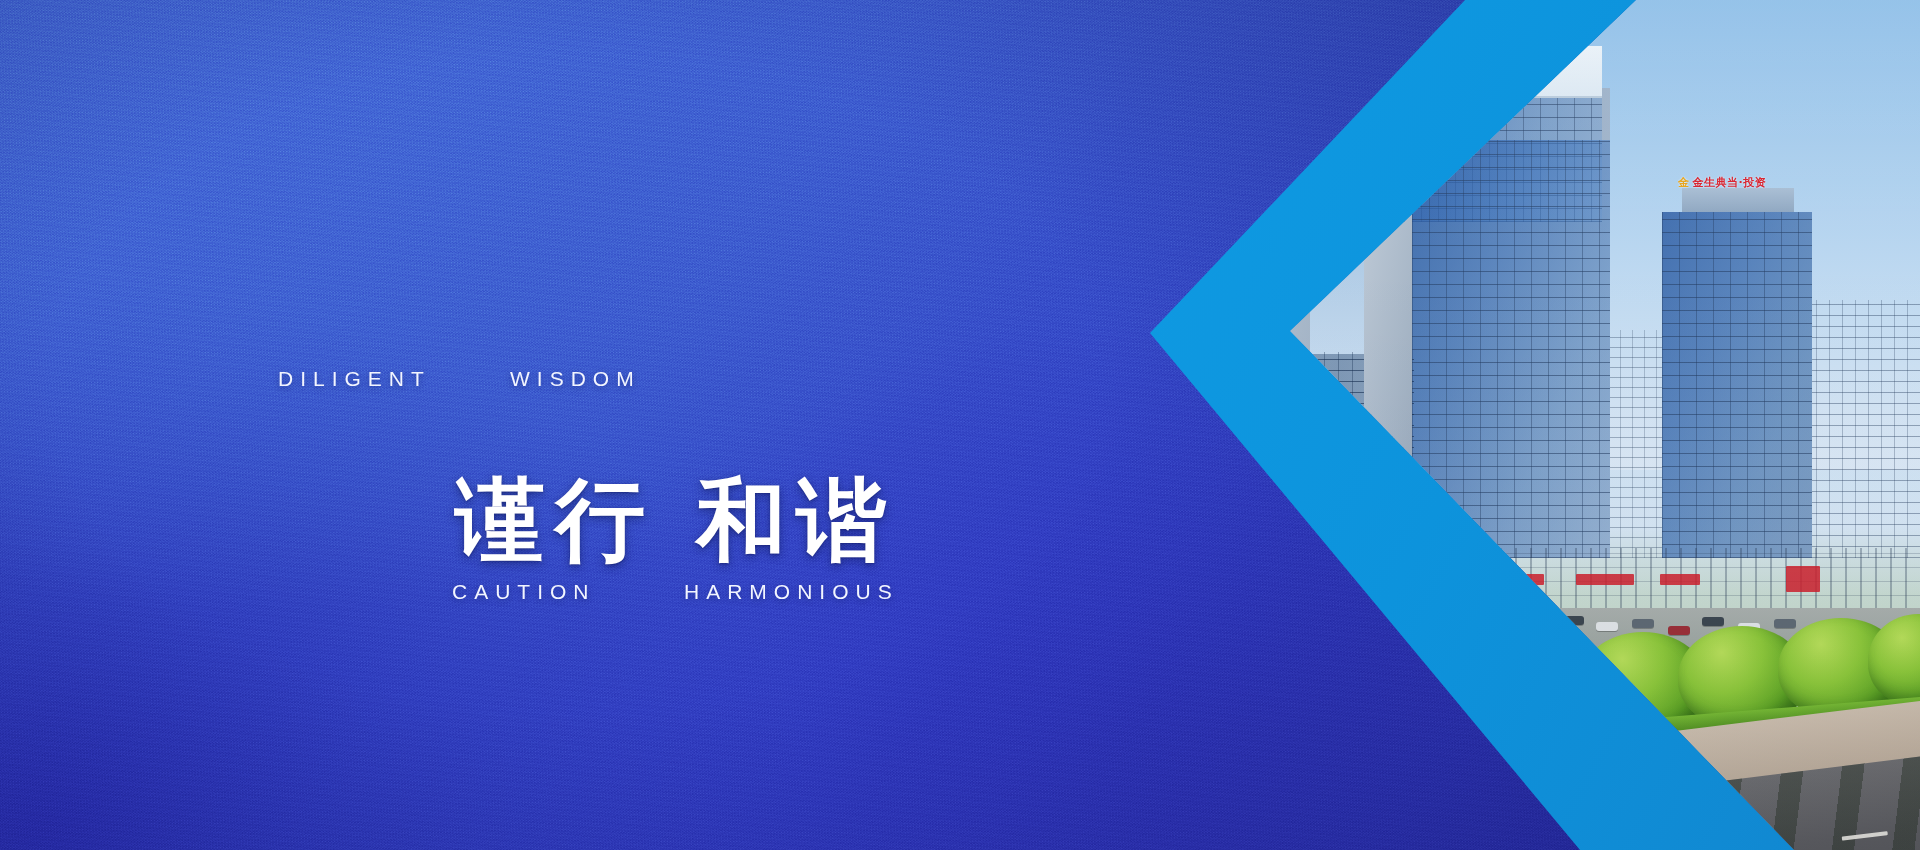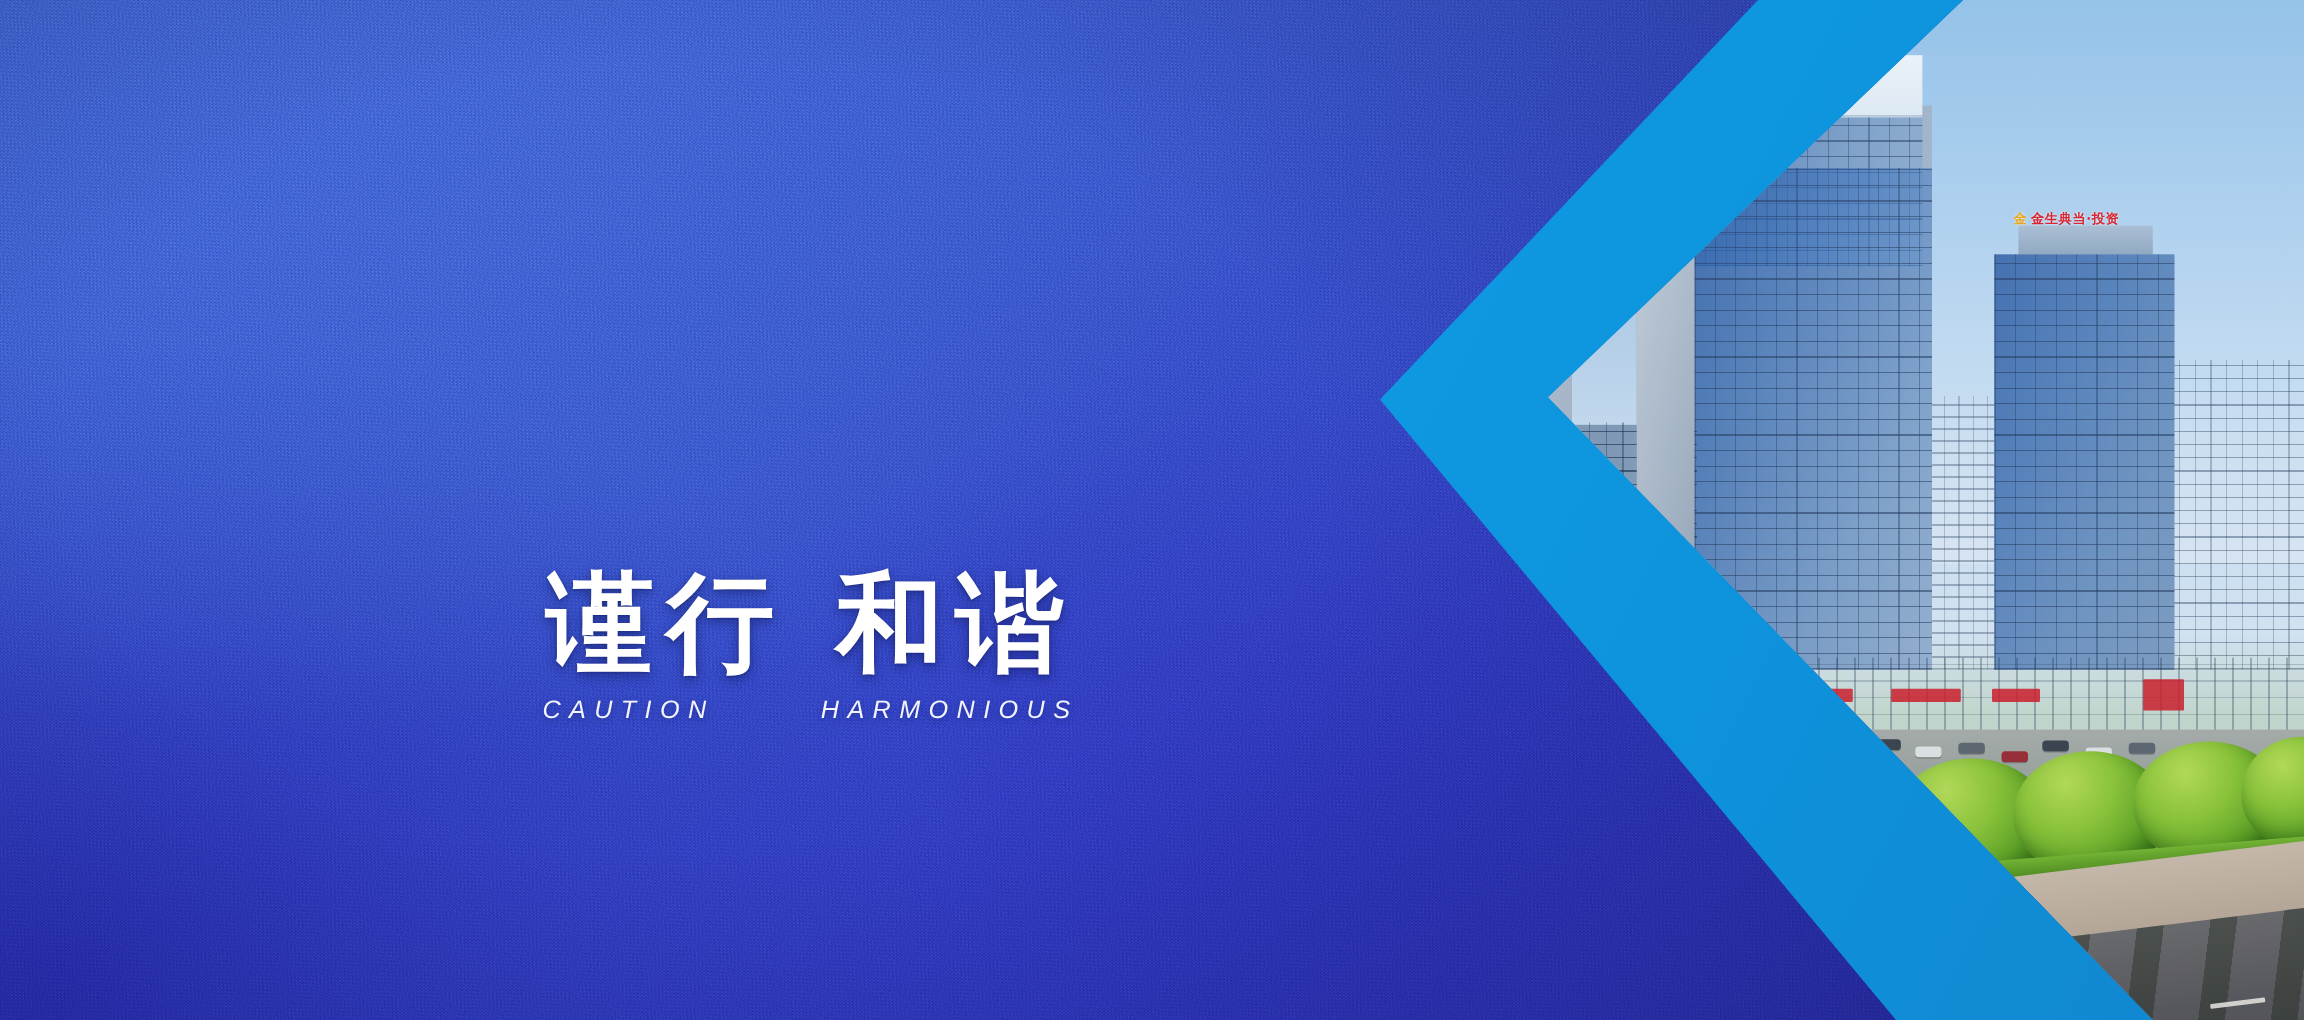--- a/index.html
+++ b/index.html
@@ -266,21 +266,21 @@
     color:#f2f5ff;
     font-size:21px;
     letter-spacing:7px;
     text-shadow:0 2px 6px rgba(10,18,70,.4);
     display:flex;
   }
 
   .row1-zh { left:278px; top:243px; }
   .row1-en { left:278px; top:367px; }
   .row2-zh { left:455px; top:475px; }
-  .row2-en { left:452px; top:580px;font-style:italic; }
+  .row2-en { left:452px; top:580px; }
 
   .en-left  { display:inline-block; width:232px; }
 </style>
 </head>
 <body>
 
 <div id="banner">
 
   <div class="bg-base"></div>
   <div class="bg-noise"></div>
@@ -386,20 +386,24 @@
     </div>
   </div>
 
   <div class="chevron">
     <div class="chevron-shape"></div>
   </div>
 
   <div class="copy">
 
 
+    <div class="line en row1-en">
+      <span class="en-left">DILIGENT</span>
+      <span>WISDOM</span>
+    </div>
 
     <div class="line zh row2-zh">谨行 和谐</div>
 
     <div class="line en row2-en">
       <span class="en-left">CAUTION</span>
       <span>HARMONIOUS</span>
     </div>
 
   </div>
 

